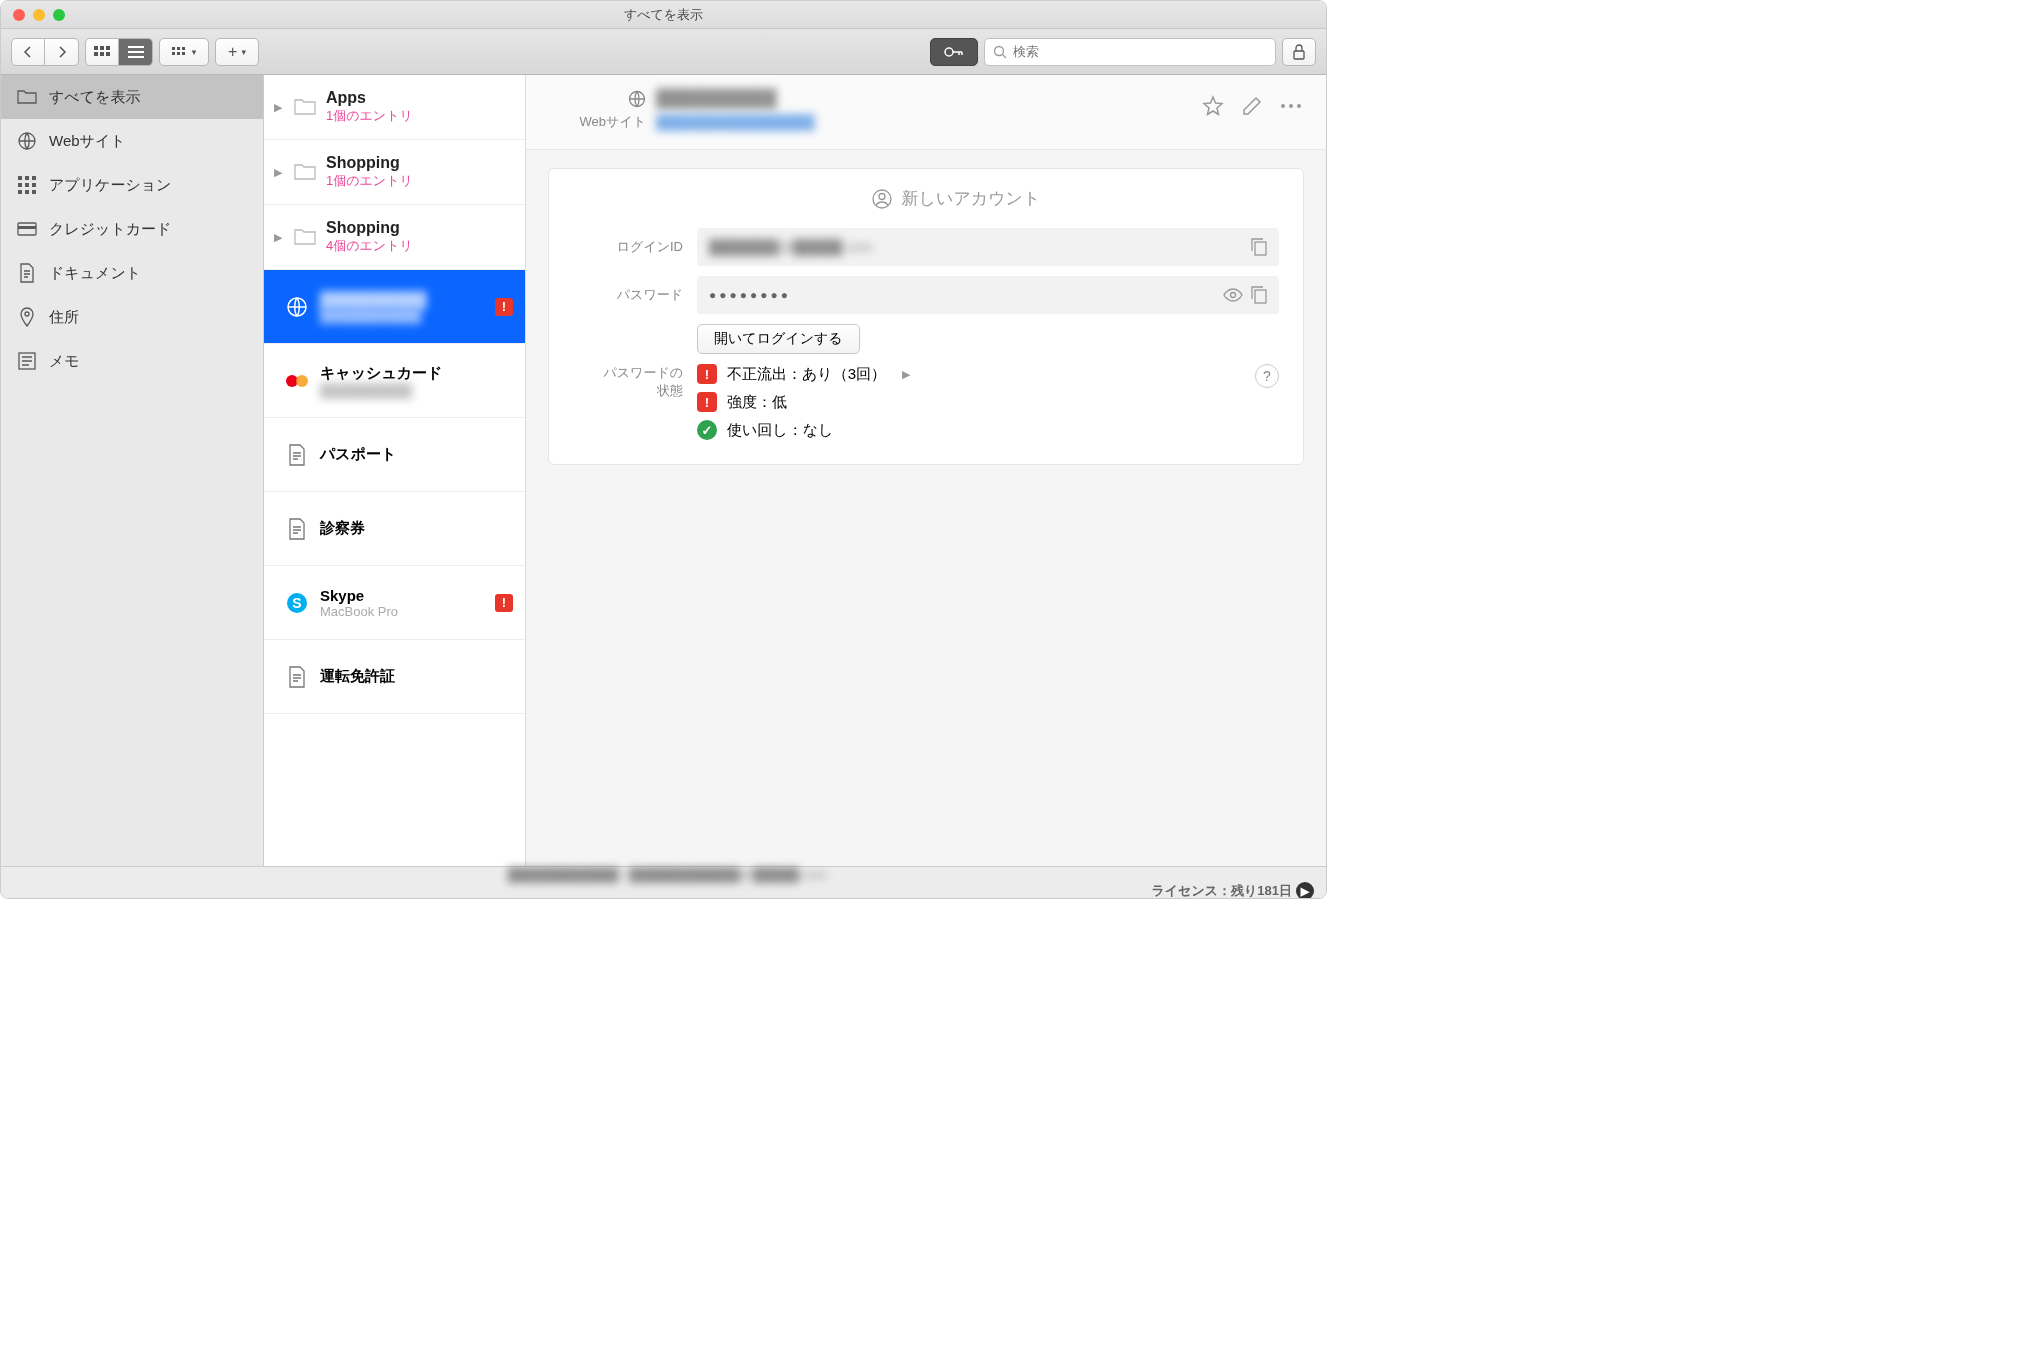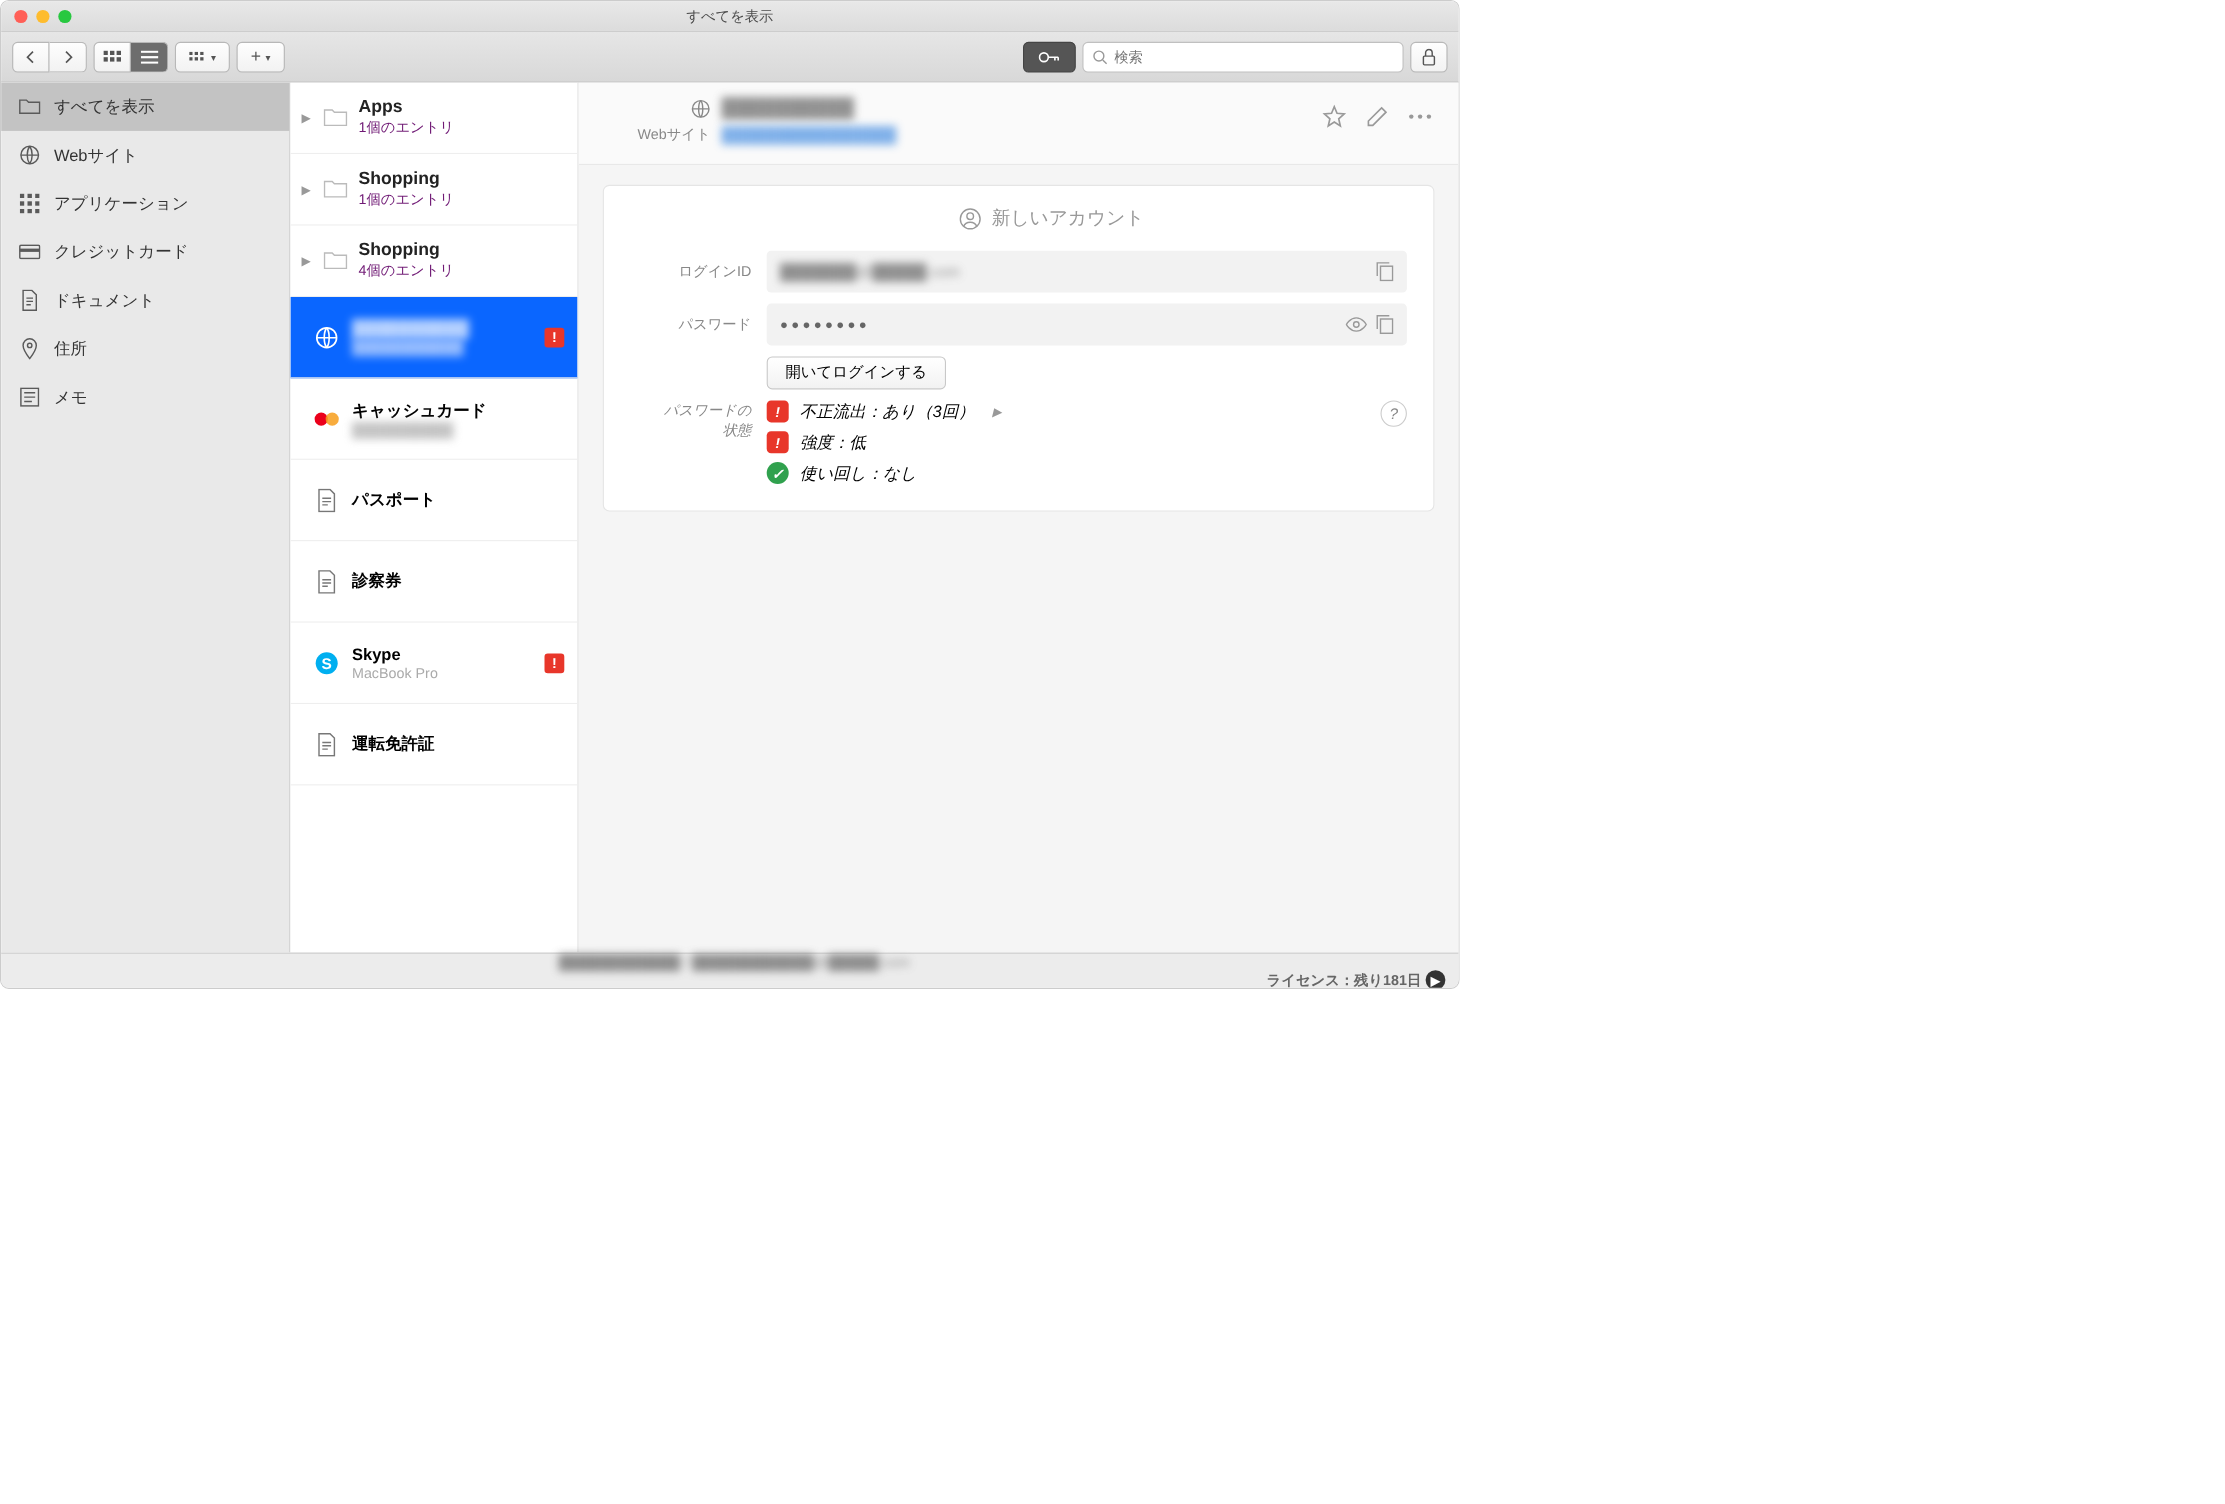--- a/index.html
+++ b/index.html
@@ -36,21 +36,21 @@
 .side-item { display: flex; align-items: center; gap: 12px; padding: 12px 16px; font-size: 15px; color: #333; cursor: pointer; }
 .side-item.selected { background: #c3c3c3; }
 .side-icon { width: 20px; height: 20px; color: #5a5a5a; display: flex; align-items: center; justify-content: center; }
 
 
 .middle { width: 262px; background: #fff; border-right: 1px solid #ddd; overflow-y: auto; }
 .folder-row { display: flex; align-items: center; padding: 14px 16px 14px 10px; gap: 10px; border-bottom: 1px solid #eee; cursor: pointer; }
 .disclosure { color: #999; font-size: 11px; width: 10px; }
 .folder-icon { color: #bbb; }
 .folder-title { font-weight: 600; font-size: 16px; color: #222; }
-.folder-sub { font-size: 13px; color: #701a75; }
+.folder-sub { font-size: 13px; color: #ec4899; }
 .entry-row { display: flex; align-items: center; padding: 14px 12px 14px 22px; gap: 12px; border-bottom: 1px solid #eee; cursor: pointer; position: relative; min-height: 74px; }
 .entry-row.selected { background: #0a66ff; color: #fff; }
 .entry-row.selected .entry-sub, .entry-row.selected .entry-icon { color: #cfe0ff; }
 .entry-icon { width: 22px; height: 22px; display: flex; align-items: center; justify-content: center; color: #777; flex-shrink: 0; }
 .entry-title { font-weight: 600; font-size: 15px; }
 .entry-sub { font-size: 13px; color: #aaa; }
 .blur-txt { filter: blur(4px); opacity: 0.7; }
 .warn-badge { position: absolute; right: 12px; top: 50%; transform: translateY(-50%); width: 18px; height: 18px; background: #e8362a; border-radius: 3px; color: #fff; font-size: 13px; font-weight: bold; display: flex; align-items: center; justify-content: center; }
 .mc-icon { width: 22px; height: 14px; position: relative; }
 .mc-icon::before, .mc-icon::after { content: ''; position: absolute; width: 12px; height: 12px; border-radius: 50%; top: 1px; }
@@ -437,21 +437,21 @@
                 </svg>
               </span>
           </div>
         </div>
 
         <div class="form-row">
           <span class="form-label"></span>
           <button class="action-btn">開いてログインする</button>
         </div>
 
-        <div class="pw-status-top" style="margin-top:10px;font-style:italic;">
+        <div class="pw-status-top" style="margin-top:10px;">
           <span class="form-label two-line"><span>パスワードの</span><br><span>状態</span></span>
           <div class="status-list" style="flex:1;">
             <div class="status-row">
               <span class="status-badge danger">!</span>
               <span>不正流出：あり（3回）</span>
               <span style="color:#999;font-size:11px;margin-left:6px;">▶</span>
             </div>
             <div class="status-row">
               <span class="status-badge danger">!</span>
               <span>強度：低</span>

